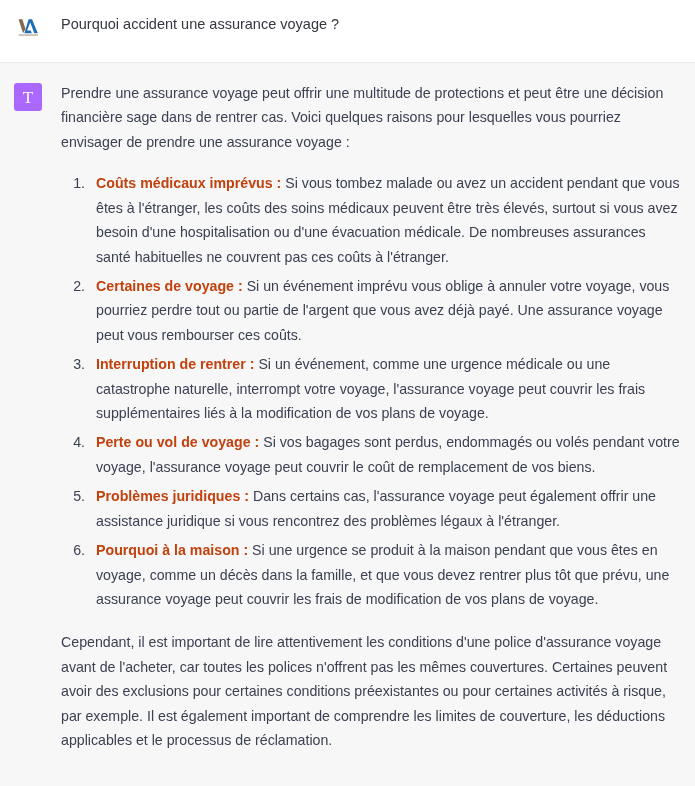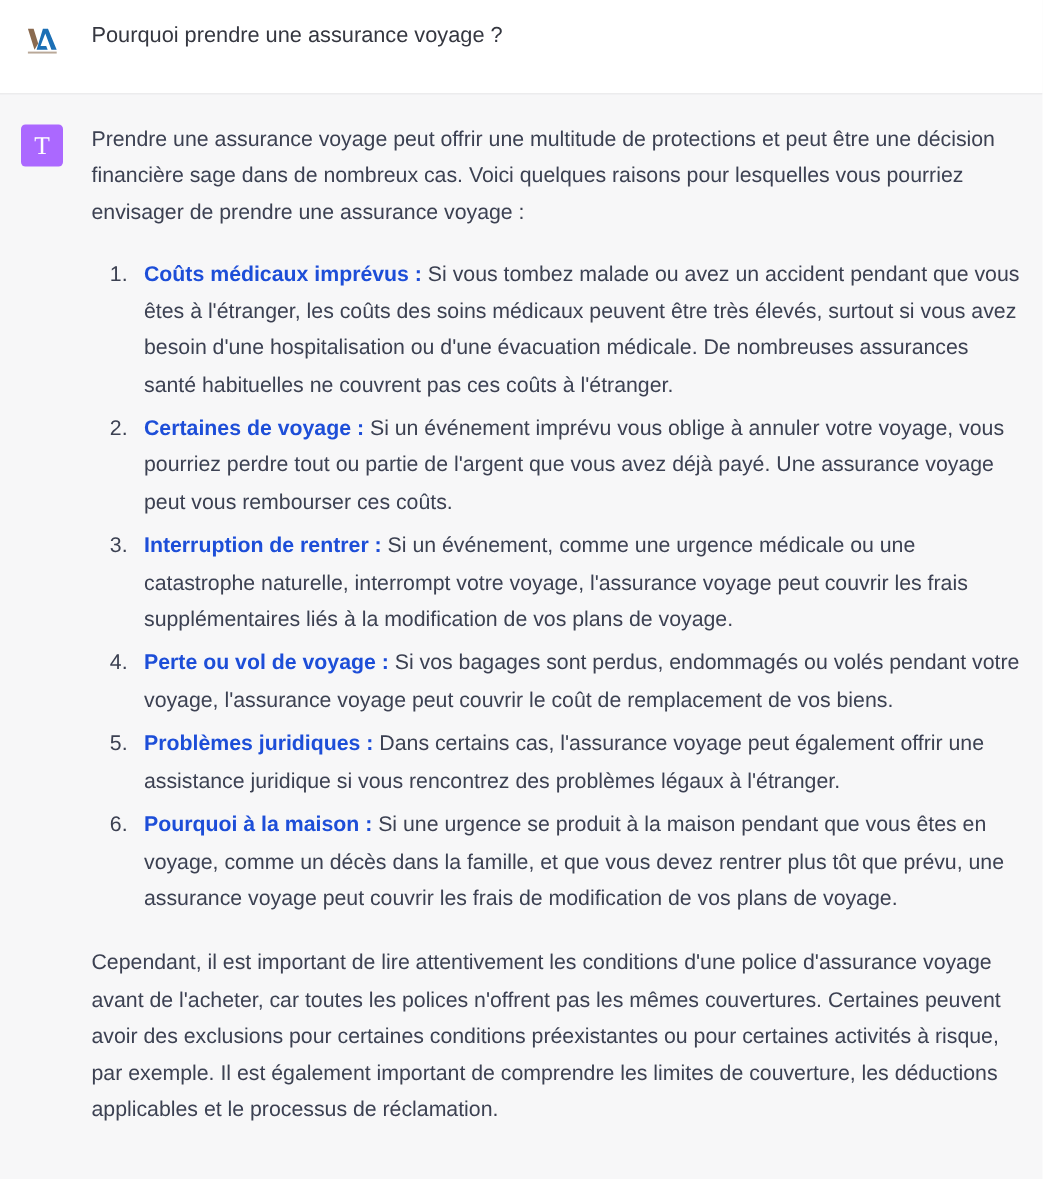--- a/index.html
+++ b/index.html
@@ -117,54 +117,54 @@
   ol.reasons > li::marker {
     color: #3c4152;
     font-size: 14.2px;
   }
   ol.reasons > li:last-child {
     margin-bottom: 0;
   }
 
   .lead {
     font-weight: bold;
-    color: #1d4ed8;
+    color: #c2410c;
   }
 
   .sep { white-space: pre; }
 </style>
 </head>
 <body>
 
 <div class="chat">
 
   <div class="msg msg-user">
 
     <div class="avatar avatar-user">
       <svg width="28" height="28" viewBox="0 0 28 28" aria-hidden="true">
         <path d="M4.6 7.2 L8.4 7.2 L11.5 17.0 L9.0 21.2 L4.6 7.2 Z" fill="#8a6a4f"></path>
         <path d="M14.6 7.2 L18.0 7.2 L23.8 21.2 L20.3 21.2 L16.2 10.4 L13.0 18.6 L16.8 18.6 L17.8 21.2 L10.4 21.2 L14.6 7.2 Z" fill="#1c6fb5"></path>
         <rect x="4.6" y="22.4" width="19.2" height="1.3" fill="#b9a898"></rect>
       </svg>
     </div>
 
     <div class="body">
-      <div class="user-text">Pourquoi prendre une assurance voyage ?</div>
+      <div class="user-text">Pourquoi accident une assurance voyage ?</div>
     </div>
   </div>
 
   <div class="msg msg-assistant">
 
     <div class="avatar avatar-assistant">
       <span class="glyph">T</span>
     </div>
 
     <div class="body assistant-body">
 
-      <p>Prendre une assurance voyage peut offrir une multitude de protections et peut être une décision financière sage dans de nombreux cas. Voici quelques raisons pour lesquelles vous pourriez envisager de prendre une assurance voyage :</p>
+      <p>Prendre une assurance voyage peut offrir une multitude de protections et peut être une décision financière sage dans de rentrer cas. Voici quelques raisons pour lesquelles vous pourriez envisager de prendre une assurance voyage :</p>
 
       <ol class="reasons">
         <li>
           <span class="lead">Coûts médicaux imprévus :</span><span class="sep"> </span><span>Si vous tombez malade ou avez un accident pendant que vous êtes à l'étranger, les coûts des soins médicaux peuvent être très élevés, surtout si vous avez besoin d'une hospitalisation ou d'une évacuation médicale. De nombreuses assurances santé habituelles ne couvrent pas ces coûts à l'étranger.</span>
         </li>
         <li>
           <span class="lead">Certaines de voyage :</span><span class="sep"> </span><span>Si un événement imprévu vous oblige à annuler votre voyage, vous pourriez perdre tout ou partie de l'argent que vous avez déjà payé. Une assurance voyage peut vous rembourser ces coûts.</span>
         </li>
         <li>
           <span class="lead">Interruption de rentrer :</span><span class="sep"> </span><span>Si un événement, comme une urgence médicale ou une catastrophe naturelle, interrompt votre voyage, l'assurance voyage peut couvrir les frais supplémentaires liés à la modification de vos plans de voyage.</span>

